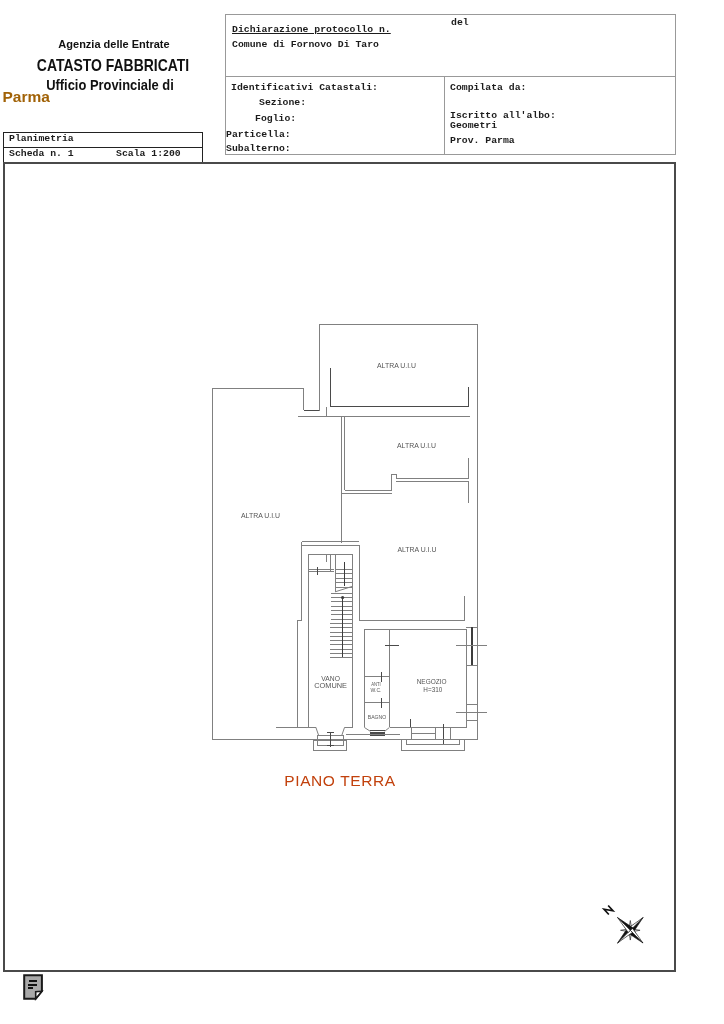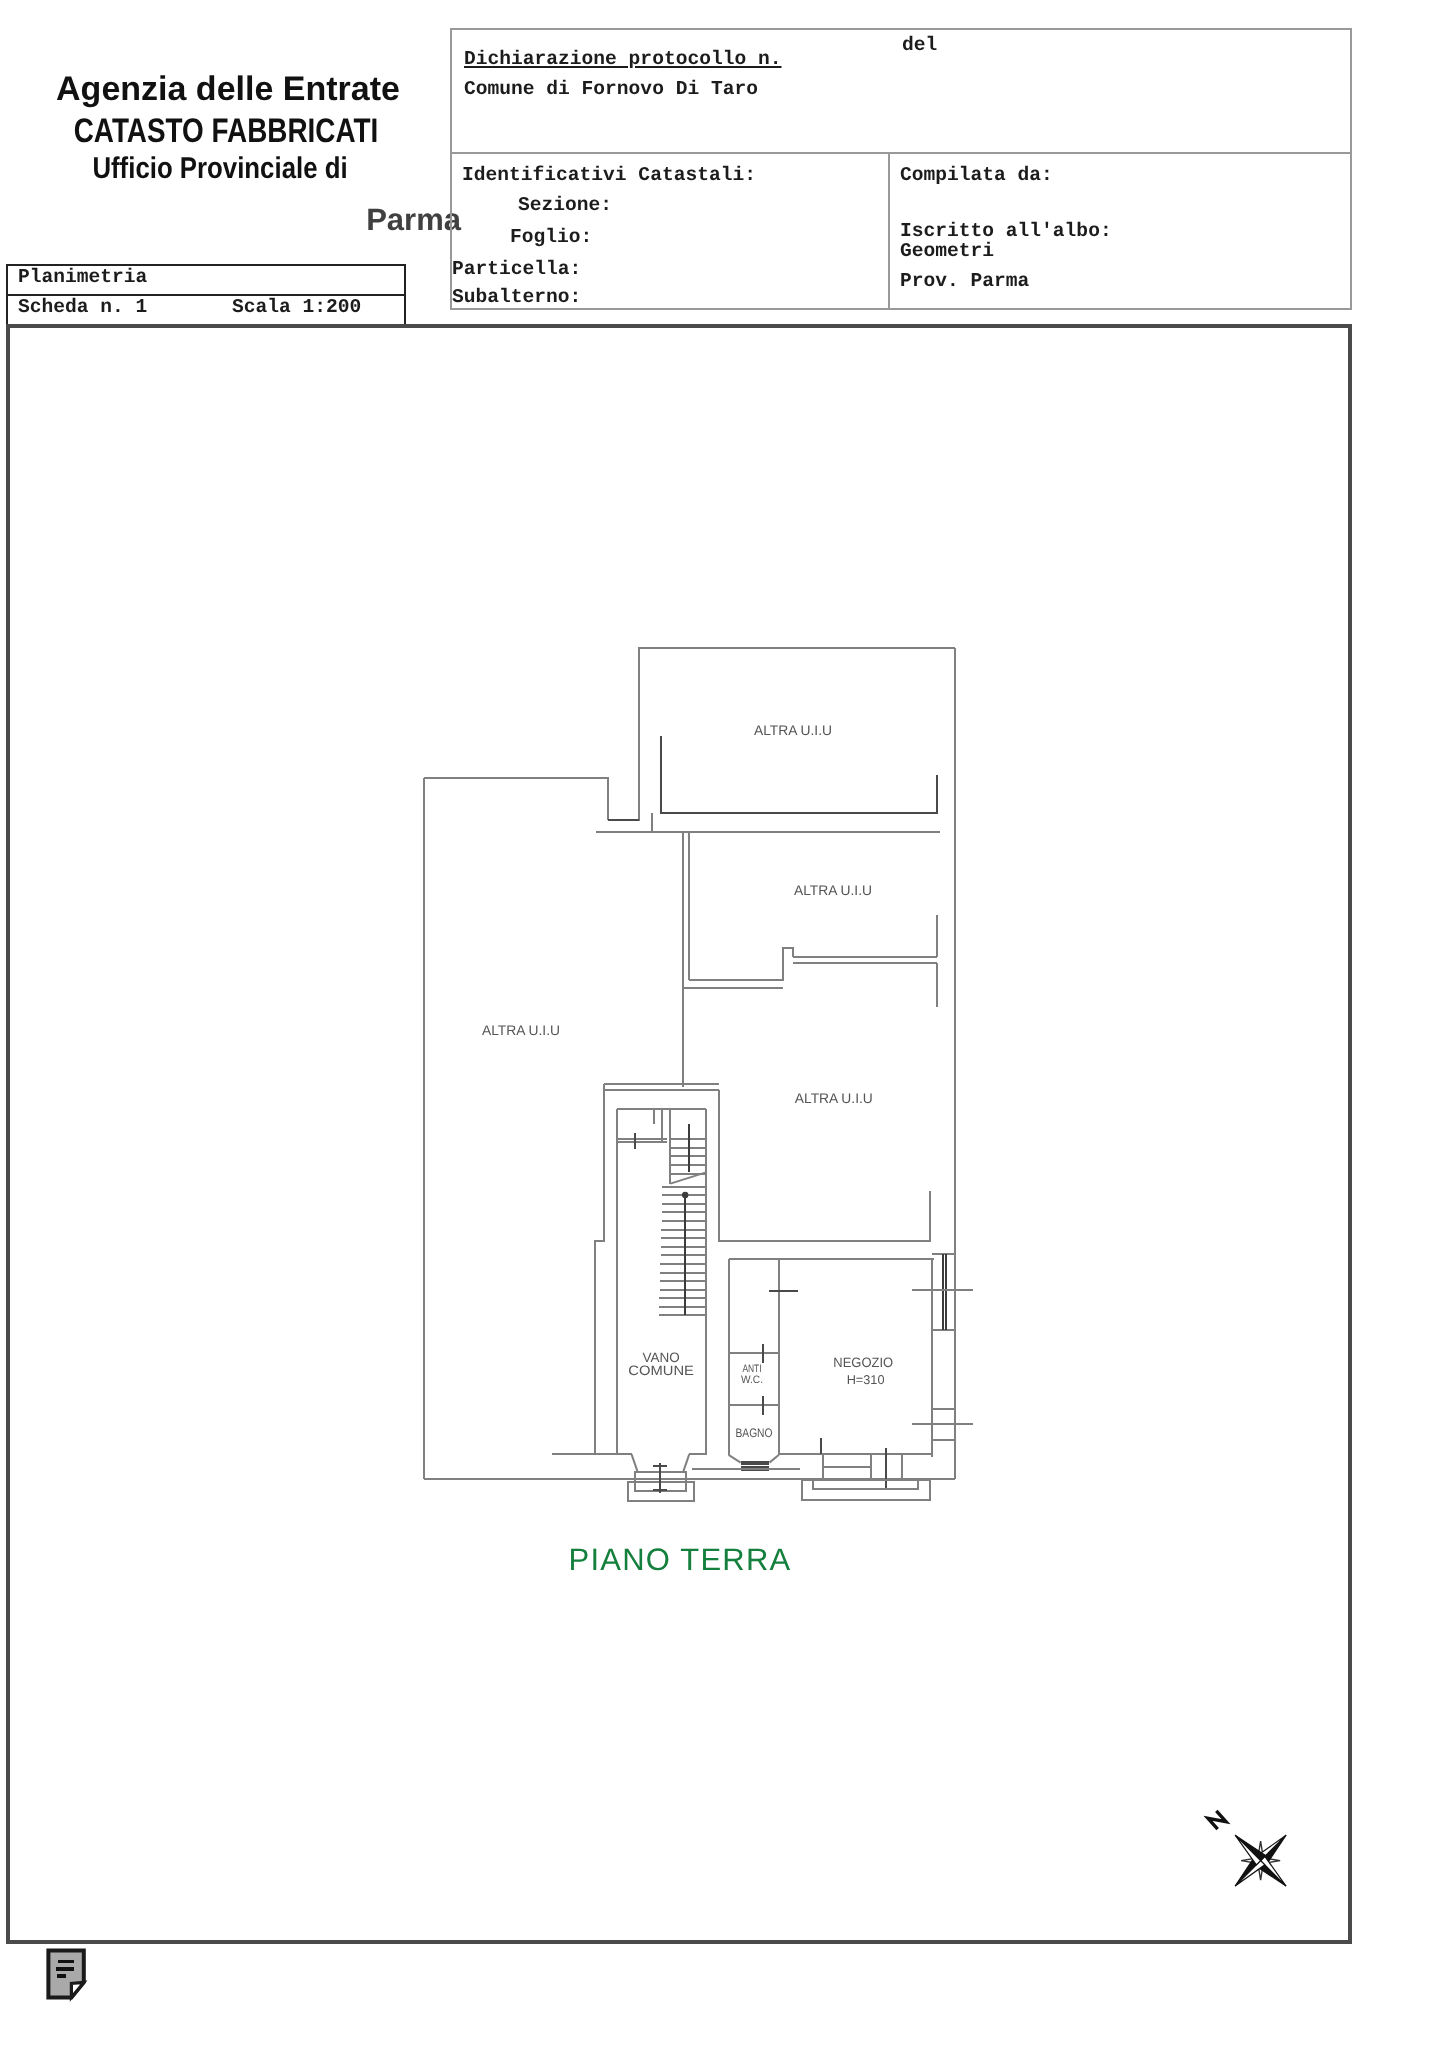--- a/index.html
+++ b/index.html
@@ -5,24 +5,24 @@
   html,body{margin:0;padding:0;background:#fff;}
   body{width:724px;height:1024px;position:relative;overflow:hidden;
        font-family:"Liberation Sans",sans-serif;}
   .mono{font-family:"Liberation Mono",monospace;font-size:9.8px;color:#1c1c1c;font-weight:bold;
         position:absolute;white-space:pre;line-height:11px;}
   .abs{position:absolute;}
 </style>
 </head>
 <body>
 
-<div class="abs" style="left:0;top:37.6px;width:228px;text-align:center;color:#111;font-weight:bold;font-size:17px;line-height:13px;">Agenzia delle Entrate</div>
+<div class="abs" style="left:0;top:37.6px;width:228px;text-align:center;color:#111;font-weight:bold;font-size:11px;line-height:13px;">Agenzia delle Entrate</div>
 <div class="abs" style="left:-1.3px;top:56.9px;width:228px;text-align:center;color:#111;font-weight:bold;font-size:17px;line-height:17px;transform:scaleX(0.82);">CATASTO FABBRICATI</div>
 <div class="abs" style="left:-3.6px;top:76.8px;width:228px;text-align:center;color:#111;font-weight:bold;font-size:15px;line-height:15px;transform:scaleX(0.86);">Ufficio Provinciale di</div>
-<div class="abs" style="left:2.5px;top:103px;width:228px;text-align:right;color:#404040;font-weight:bold;font-size:15.5px;line-height:15.5px;">Parma</div>
+<div class="abs" style="left:2.5px;top:89px;width:228px;text-align:left;color:#a16207;font-weight:bold;font-size:15.5px;line-height:15.5px;">Parma</div>
 
 <div class="abs" style="left:3px;top:132px;width:200px;height:31px;border:1px solid #222;box-sizing:border-box;"></div>
 <div class="abs" style="left:3px;top:147px;width:200px;height:0;border-top:1px solid #222;"></div>
 <div class="mono" style="left:9px;top:132.6px;">Planimetria</div>
 <div class="mono" style="left:9px;top:148.2px;">Scheda n. 1</div>
 <div class="mono" style="left:116px;top:148.2px;">Scala 1:200</div>
 
 <div class="abs" style="left:225px;top:14px;width:451px;height:140.5px;border:1px solid #999;box-sizing:border-box;"></div>
 <div class="abs" style="left:225px;top:76px;width:451px;height:0;border-top:1px solid #999;"></div>
 <div class="abs" style="left:444px;top:76px;width:0;height:78.5px;border-left:1px solid #999;"></div>
@@ -257,13 +257,13 @@
 
   <g>
     <path d="M24.2 975.3 H41.9 V991.2 L35.7 998.7 H24.2 Z" fill="#a9a9a9" stroke="#1a1a1a" stroke-width="2" stroke-linejoin="miter"></path>
     <path d="M41.9 991.2 L35.7 991.7 L35.7 998.7 Z" fill="#fff" stroke="#1a1a1a" stroke-width="1.6"></path>
     <path d="M28.8 980.8 H37 M28.2 984.6 H37 M28.4 988 H33" stroke="#111" stroke-width="1.8" shape-rendering="crispEdges"></path>
   </g>
 
 </g>
 </svg>
 
-<div class="abs" style="left:240px;top:772px;width:200px;text-align:center;font-size:15.5px;letter-spacing:0.6px;color:#15803d;">PIANO TERRA</div>
+<div class="abs" style="left:240px;top:772px;width:200px;text-align:center;font-size:15.5px;letter-spacing:0.6px;color:#c2410c;">PIANO TERRA</div>
 
 </body></html>

